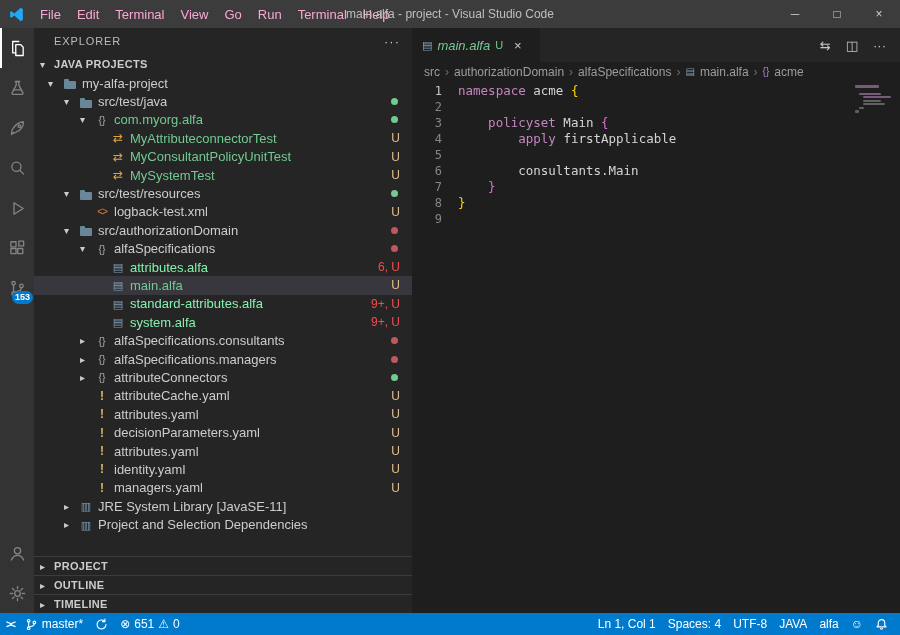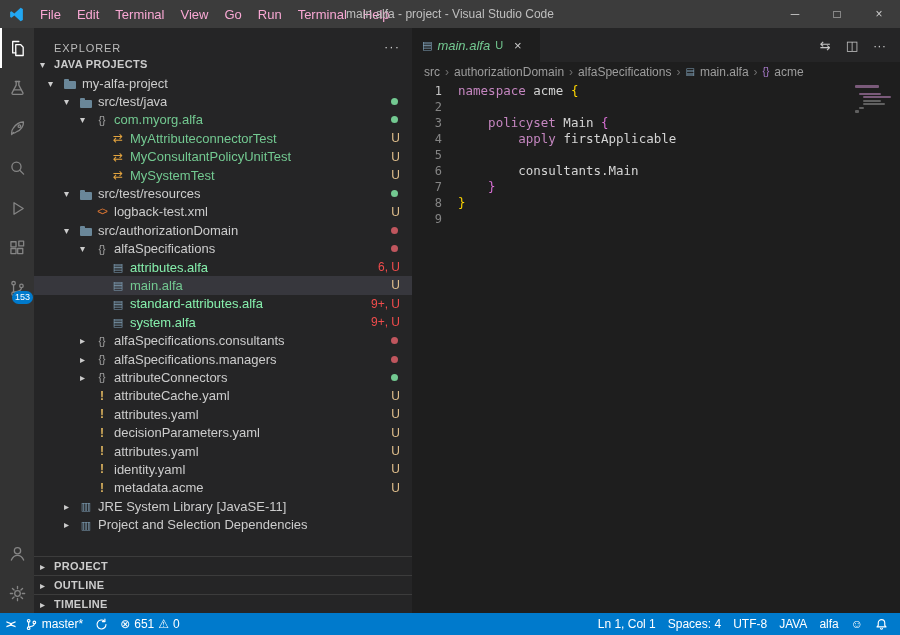--- a/index.html
+++ b/index.html
@@ -20,25 +20,25 @@
   
   .main{flex:1;display:flex;min-height:0}
 
   
   .actbar{width:34px;background:#333333;display:flex;flex-direction:column;align-items:center;flex:none}
   .actitem{width:34px;height:40px;display:flex;align-items:center;justify-content:center;position:relative;cursor:pointer}
   .actitem svg{width:21px;height:21px;stroke:#858585;fill:none;stroke-width:1.5;stroke-linecap:round;stroke-linejoin:round}
   .actitem.active{box-shadow:inset 2px 0 0 #ffffff}
   .actitem.active svg{stroke:#ffffff}
   .actspacer{flex:1}
-  .abadge{position:absolute;right:1px;bottom:4px;background:#007acc;color:#fff;font-size:9px;line-height:1;padding:2px 3px;border-radius:8px;font-weight:normal}
+  .abadge{position:absolute;right:1px;bottom:4px;background:#007acc;color:#fff;font-size:9px;line-height:1;padding:2px 3px;border-radius:8px;font-weight:bold}
 
   
   .sidebar{width:378px;background:#252526;display:flex;flex-direction:column;flex:none;min-height:0}
-  .sbheader{height:26px;display:flex;align-items:flex-end;padding:0 12px 0 20px;font-size:11px;color:#bbbbbb;letter-spacing:.9px;flex:none}
+  .sbheader{height:26px;display:flex;align-items:center;padding:0 12px 0 20px;font-size:11px;color:#bbbbbb;letter-spacing:.9px;flex:none}
   .sbmore{margin-left:auto;font-size:13px;color:#cccccc;letter-spacing:1px;cursor:pointer}
   .sechdr{height:20px;display:flex;align-items:center;font-weight:bold;font-size:11px;color:#cccccc;padding-left:6px;flex:none;cursor:pointer;letter-spacing:.3px}
   .tree{flex:1;overflow:hidden}
   .trow{display:flex;align-items:center;height:18.4px;padding-left:calc(14px + var(--d)*16px);cursor:pointer;white-space:nowrap}
   .trow.sel{background:#37373d}
   .tw{width:14px;flex:none;font-size:10px;color:#cccccc}
   .ticon{width:16px;flex:none;text-align:center;font-size:11px;margin-right:4px;position:relative;height:16px;line-height:16px}
   .i-folder::before{content:"";position:absolute;left:2px;top:6px;width:12px;height:8px;background:#6a8799;border-radius:1px}
   .i-folder::after{content:"";position:absolute;left:2px;top:4px;width:5px;height:3px;background:#6a8799;border-radius:1px}
   .i-pkg{color:#a8a8a8;font-size:10.5px}
@@ -326,21 +326,21 @@
         </div>
         <div class="trow" style="--d:2">
           <span class="tw"></span>
           <span class="ticon i-warn">!</span>
           <span class="tlabel">identity.yaml</span>
           <span class="tbadge">U</span>
         </div>
         <div class="trow" style="--d:2">
           <span class="tw"></span>
           <span class="ticon i-warn">!</span>
-          <span class="tlabel">metadata.acme</span>
+          <span class="tlabel">managers.yaml</span>
           <span class="tbadge">U</span>
         </div>
         <div class="trow" style="--d:1">
           <span class="tw">▸</span>
           <span class="ticon i-lib">▥</span>
           <span class="tlabel">JRE System Library [JavaSE-11]</span>
         </div>
         <div class="trow" style="--d:1">
           <span class="tw">▸</span>
           <span class="ticon i-lib">▥</span>

